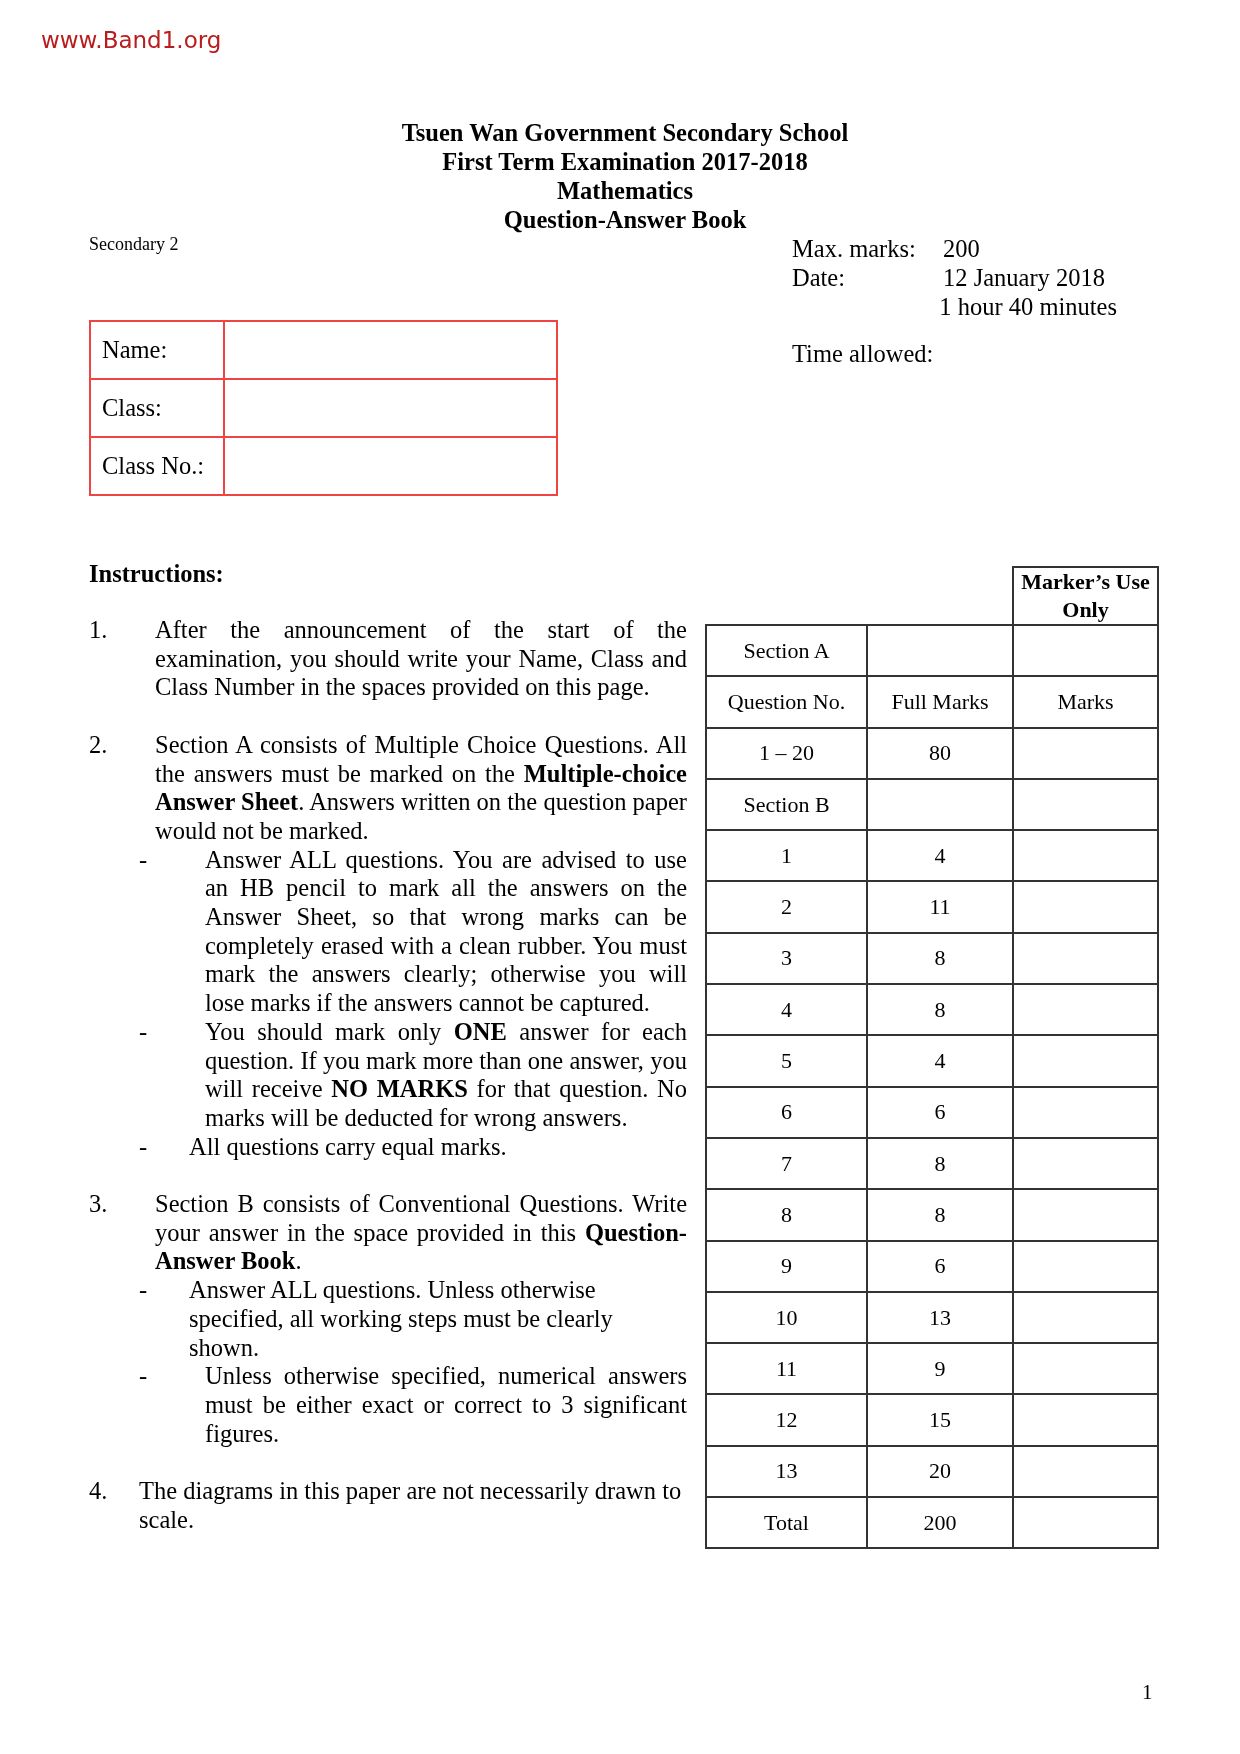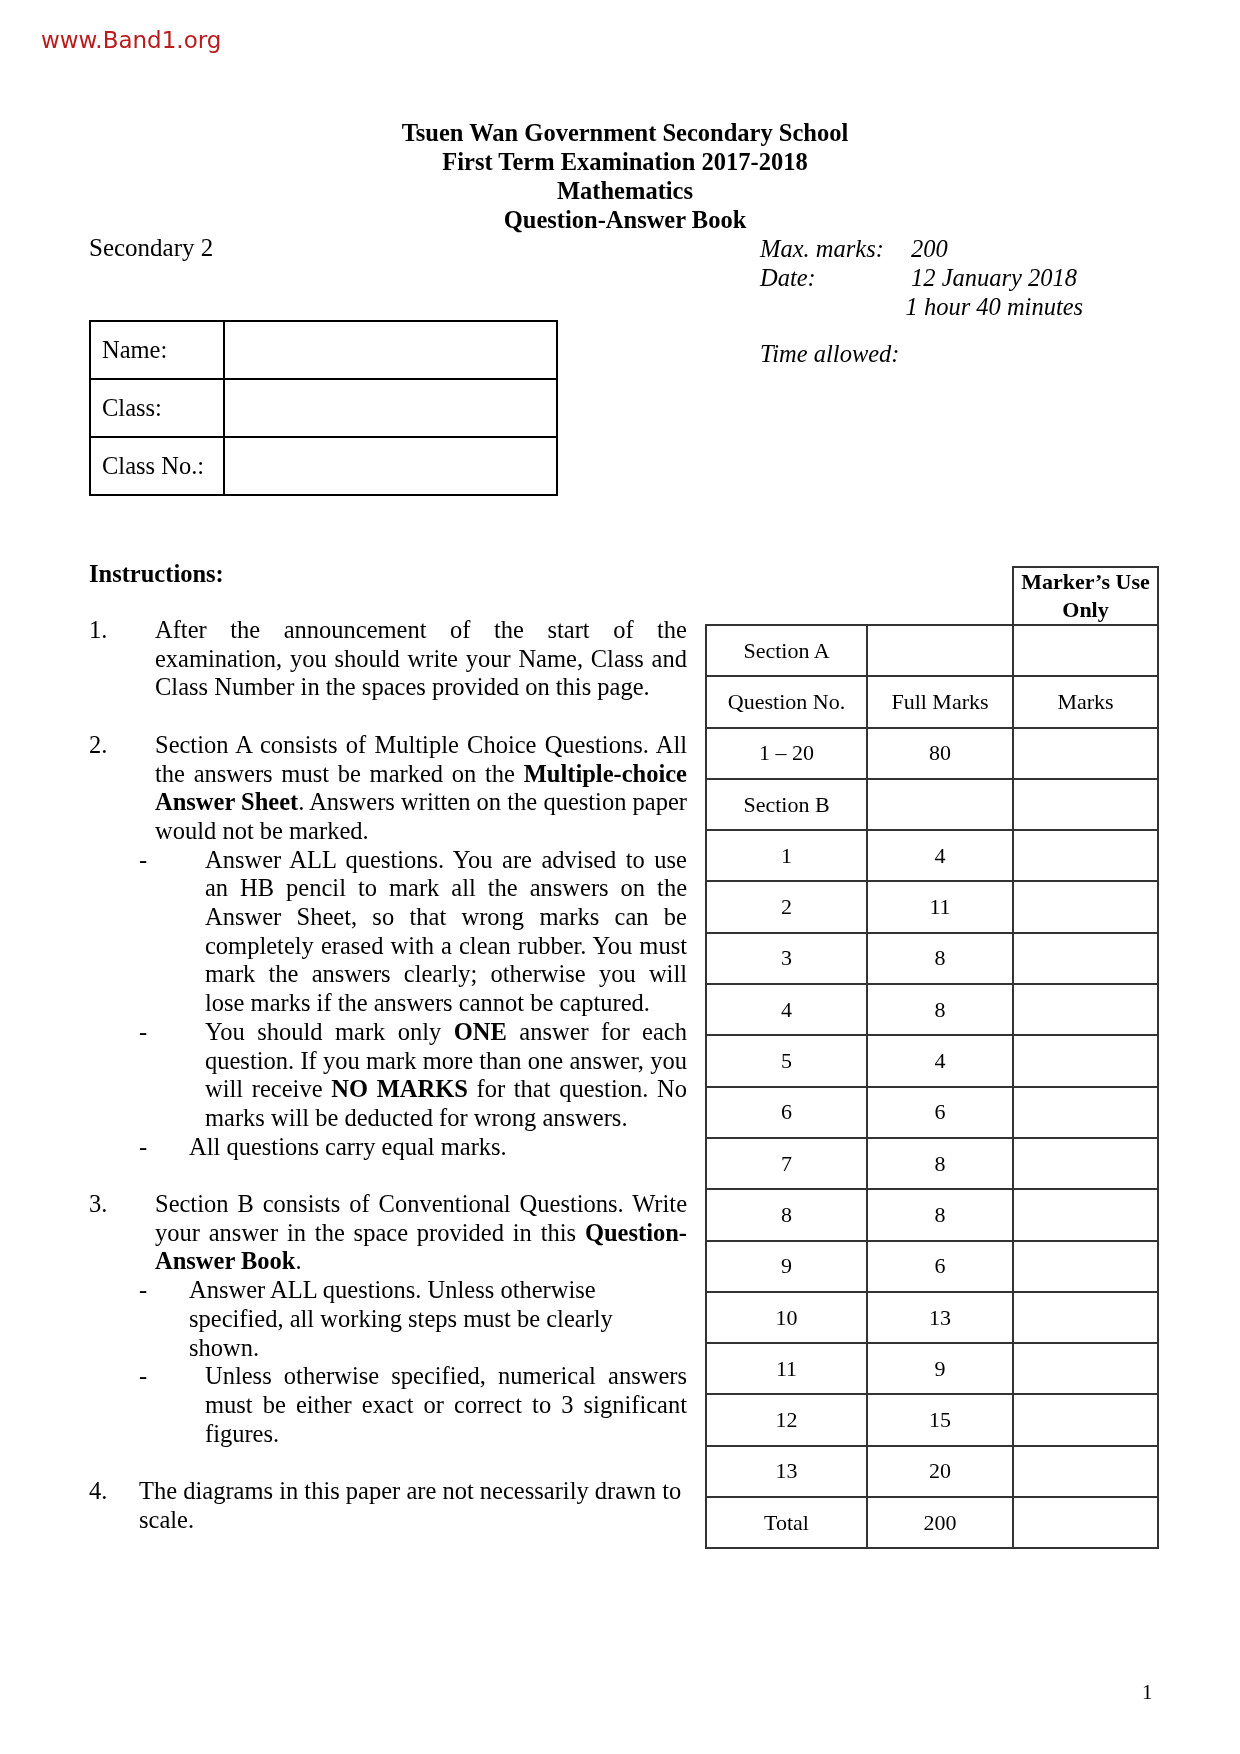--- a/index.html
+++ b/index.html
@@ -2,27 +2,27 @@
 <html><head>
 <meta charset="utf-8">
 <style>
   html, body { margin:0; padding:0; background:#ffffff; }
   body { width:1240px; height:1754px; position:relative; overflow:hidden; color:#000;
          font-family:"Liberation Serif", serif; }
   .watermark { position:absolute; left:41px; top:27px; font-family:"DejaVu Sans","Liberation Sans",sans-serif;
                font-size:23px; color:#b91c1c; }
   .title-block { position:absolute; left:0; width:1250px; top:118px; text-align:center; font-weight:bold;
                  font-size:24.5px; line-height:29px; }
-  .secondary { position:absolute; left:89px; top:234px; font-size:25px; }
-  .meta { position:absolute; left:760px; top:234px; font-size:24.5px; line-height:29px;font-style:italic; }
+  .secondary { position:absolute; left:89px; top:234px; font-size:18px; }
+  .meta { position:absolute; left:792px; top:234px; font-size:24.5px; line-height:29px; }
   .meta-row { display:flex; }
   .meta-label { width:151px; white-space:nowrap; }
   .meta-label.wide { width:auto; margin-right:6px;margin-top:47px; }
   .name-table { position:absolute; left:89px; top:320px; border-collapse:collapse; font-size:24.5px; }
-  .name-table td { border:2px solid #000000; height:56px; padding:0 0 0 11px; vertical-align:middle; }
+  .name-table td { border:2px solid #ef4444; height:56px; padding:0 0 0 11px; vertical-align:middle; }
   .name-table td.lbl { width:121px; }
   .name-table td.val { width:320px; }
   .instr-head { position:absolute; left:89px; top:560px; font-weight:bold; font-size:24.5px; }
   .instr { position:absolute; left:89px; top:616px; width:598px; font-size:24.5px; line-height:28.7px; }
   .item { display:flex; margin-bottom:28.7px; }
   .item .num { width:50px; flex:none; }
   .item .body { flex:1; }
   .just { text-align:justify;margin-left:16px; }
   .sub { display:flex; }
   .sub .dash { width:50px; flex:none; padding-left:0; }

